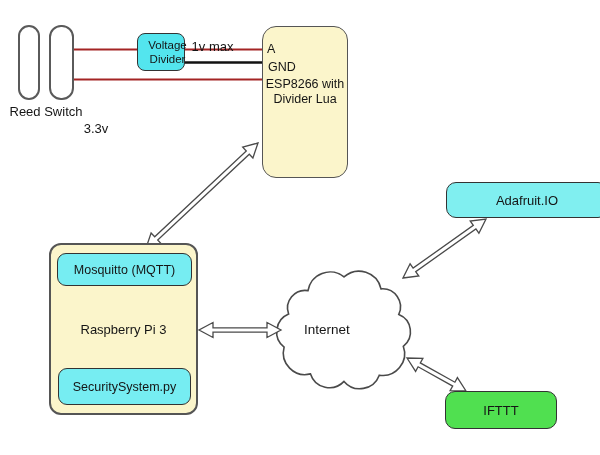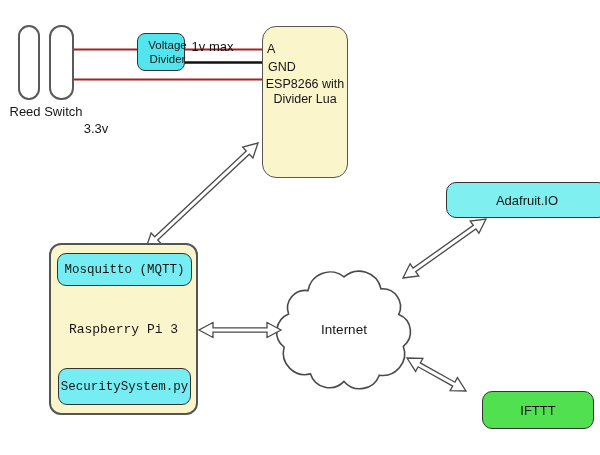--- a/index.html
+++ b/index.html
@@ -8,29 +8,29 @@
     font-family:"Liberation Sans", sans-serif;color:#151515;overflow:hidden;
   }
   #canvas-svg{position:absolute;left:0;top:0;z-index:0;}
   .node{position:absolute;z-index:1;box-sizing:border-box;display:flex;align-items:center;justify-content:center;text-align:center;}
   .capsule{background:#ffffff;border:2px solid #5a5a5a;border-radius:12px;}
   .vd{background:var(--cyan-vd,#53e5ee);border:1.5px solid #333;border-radius:8px;
       font-size:11.5px;line-height:1.22;padding-left:13px;}
   .esp{background:var(--yellow,#fbf5cb);border:1.5px solid #555;border-radius:14px;}
   .esp-pin{position:absolute;font-size:12.5px;z-index:2;}
   .esp-main{position:absolute;left:0;right:0;top:50px;text-align:center;font-size:12.5px;line-height:1.22;}
-  .pi{background:var(--yellow,#fbf5cb);border:2px solid #555;border-radius:12px;font-family:Liberation Mono, monospace;}
+  .pi{background:var(--yellow,#fbf5cb);border:2px solid #555;border-radius:12px;}
   .inner-cyan{position:absolute;box-sizing:border-box;background:var(--cyan-inner,#76edf2);
       border:1.5px solid #333;border-radius:9px;display:flex;align-items:center;justify-content:center;
       font-size:12.5px;z-index:2;}
   .pi-label{position:absolute;left:0;right:0;top:77px;text-align:center;font-size:13px;}
   .adafruit{background:var(--cyan-adafruit,#80eff0);border:1.5px solid #333;border-radius:10px;font-size:13px;}
   .ifttt{background:var(--green,#50e050);border:1.5px solid #333;border-radius:10px;font-size:13px;}
   .freelabel{position:absolute;z-index:2;font-size:13px;text-align:center;line-height:1.18;}
-  .internet-label{position:absolute;z-index:2;font-size:13.5px;text-align:center;}
+  .internet-label{position:absolute;z-index:2;font-size:13.5px;}
 </style>
 </head>
 <body style="--yellow: #fbf5cb; --cyan-vd: #53e5ee; --cyan-inner: #76edf2; --cyan-adafruit: #80eff0; --green: #50e050;">
 
 <svg id="canvas-svg" width="600" height="455" viewBox="0 0 600 455">
     <line x1="74" y1="49.5" x2="263" y2="49.5" stroke="#a42424" stroke-width="2.2"></line>
     <line x1="178" y1="62.5" x2="263" y2="62.5" stroke="#111111" stroke-width="2.6"></line>
     <line x1="74" y1="79.5" x2="263" y2="79.5" stroke="#a42424" stroke-width="2.2"></line>
     <path d="M 344.0 276.9 A 22.6 22.6 0 0 1 381.0 288.9 A 18.0 18.0 0 0 1 398.8 314.4 A 18.6 18.6 0 0 1 403.3 346.3 A 21.8 21.8 0 0 1 379.3 375.2 A 20.8 20.8 0 0 1 344.0 381.4 A 19.9 19.9 0 0 1 310.5 373.9 A 21.8 21.8 0 0 1 284.1 347.1 A 19.3 19.3 0 0 1 288.6 314.1 A 17.7 17.7 0 0 1 308.0 290.6 A 22.3 22.3 0 0 1 344.0 276.9 Z" fill="#ffffff" stroke="#4a4a4a" stroke-width="1.6"></path>
     <polygon points="258.0,143.0 242.7,147.1 246.3,151.0 154.7,236.8 151.1,233.0 146.0,248.0 161.3,243.9 157.7,240.0 249.3,154.2 252.9,158.0" fill="#ffffff" stroke="#4a4a4a" stroke-width="1.3" stroke-linejoin="miter"></polygon>
@@ -65,15 +65,15 @@
     <span>SecuritySystem.py</span>
   </div>
 </div>
 
 <div class="internet-label" style="left:304px;top:322px;width:80px;">Internet</div>
 
 <div class="node adafruit" style="left:446px;top:182px;width:162px;height:36px;">
   <span>Adafruit.IO</span>
 </div>
 
-<div class="node ifttt" style="left:445px;top:391px;width:112px;height:38px;margin-left:37px;">
+<div class="node ifttt" style="left:445px;top:391px;width:112px;height:38px;">
   <span>IFTTT</span>
 </div>
 
 </body></html>

